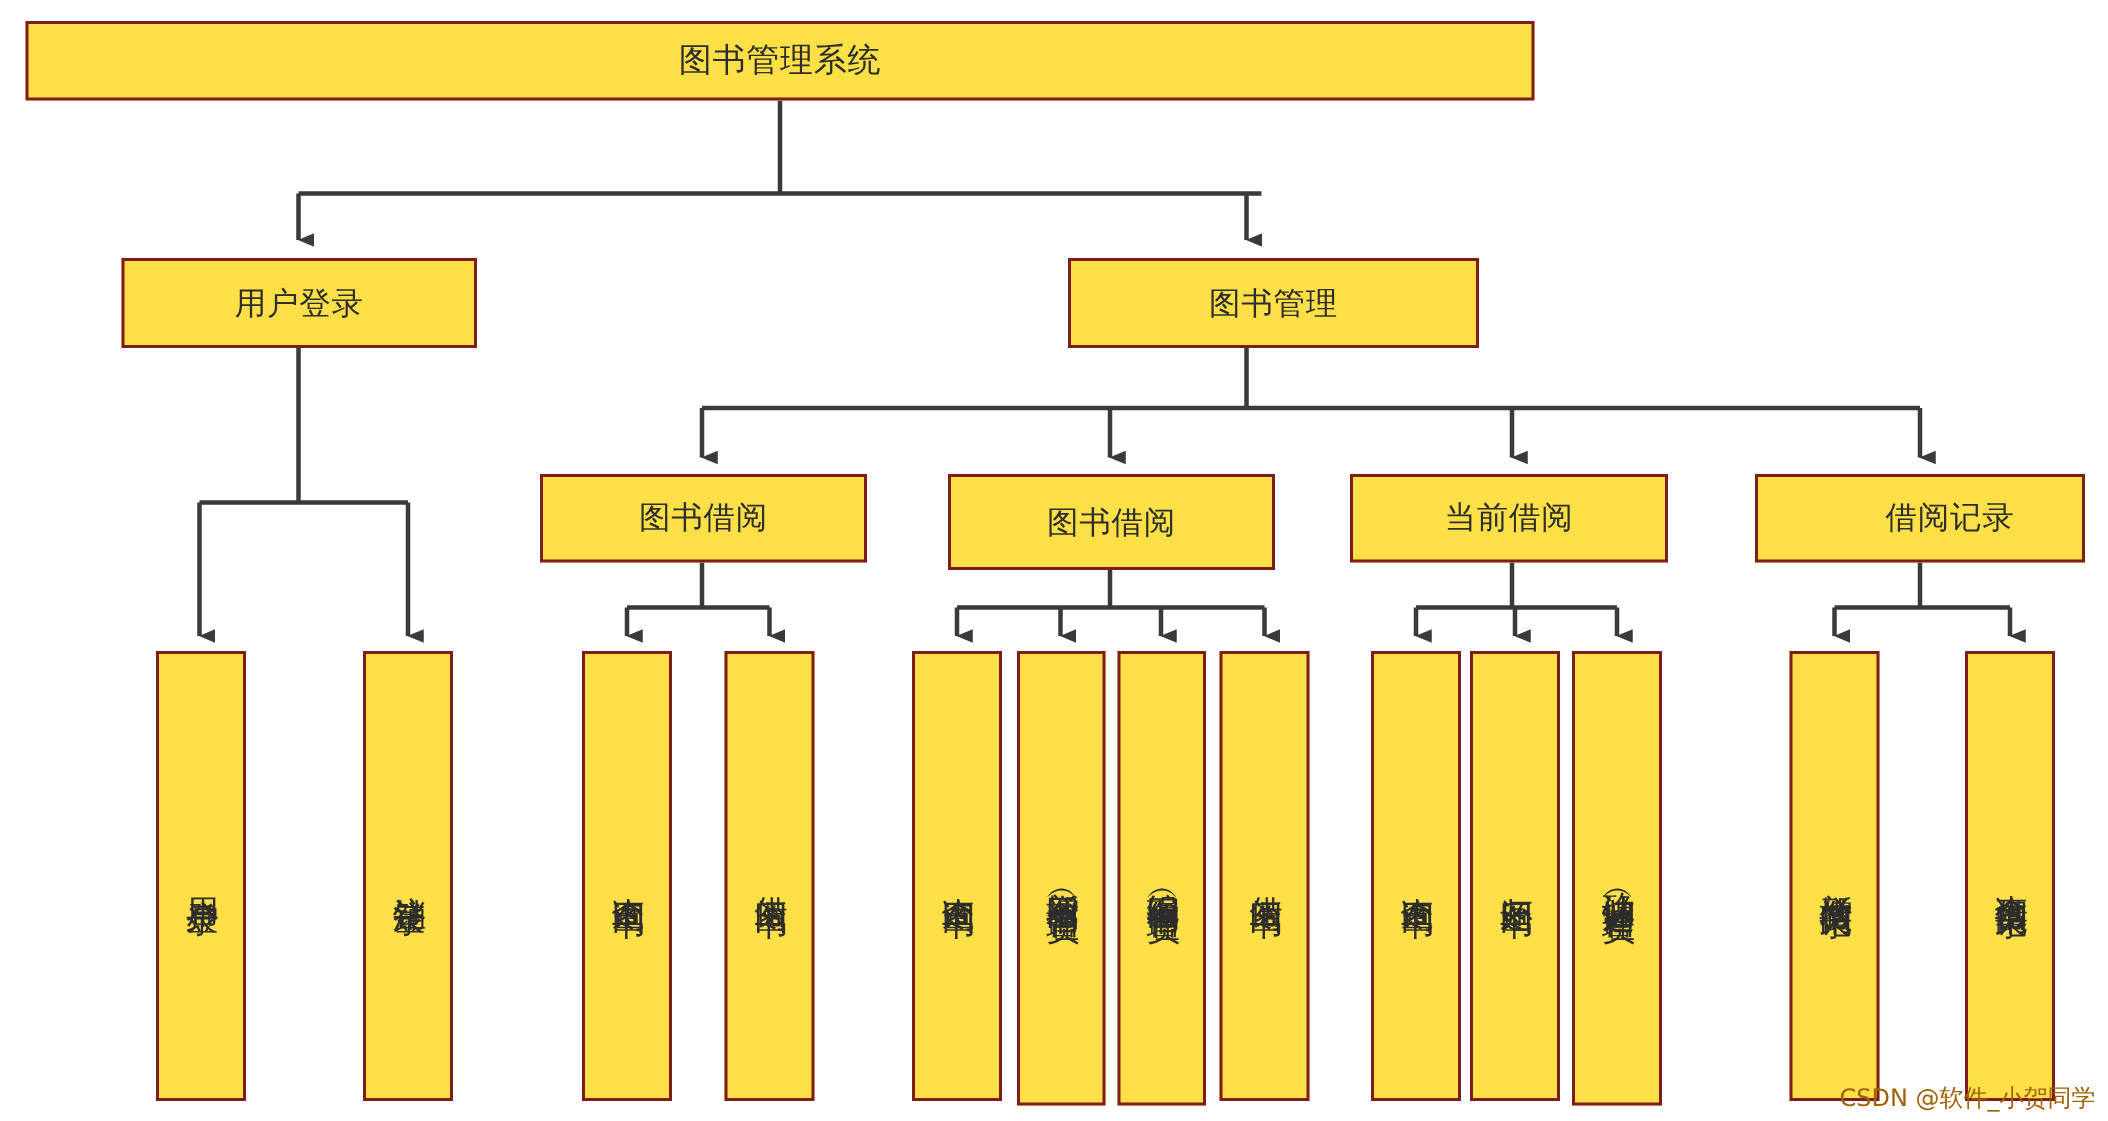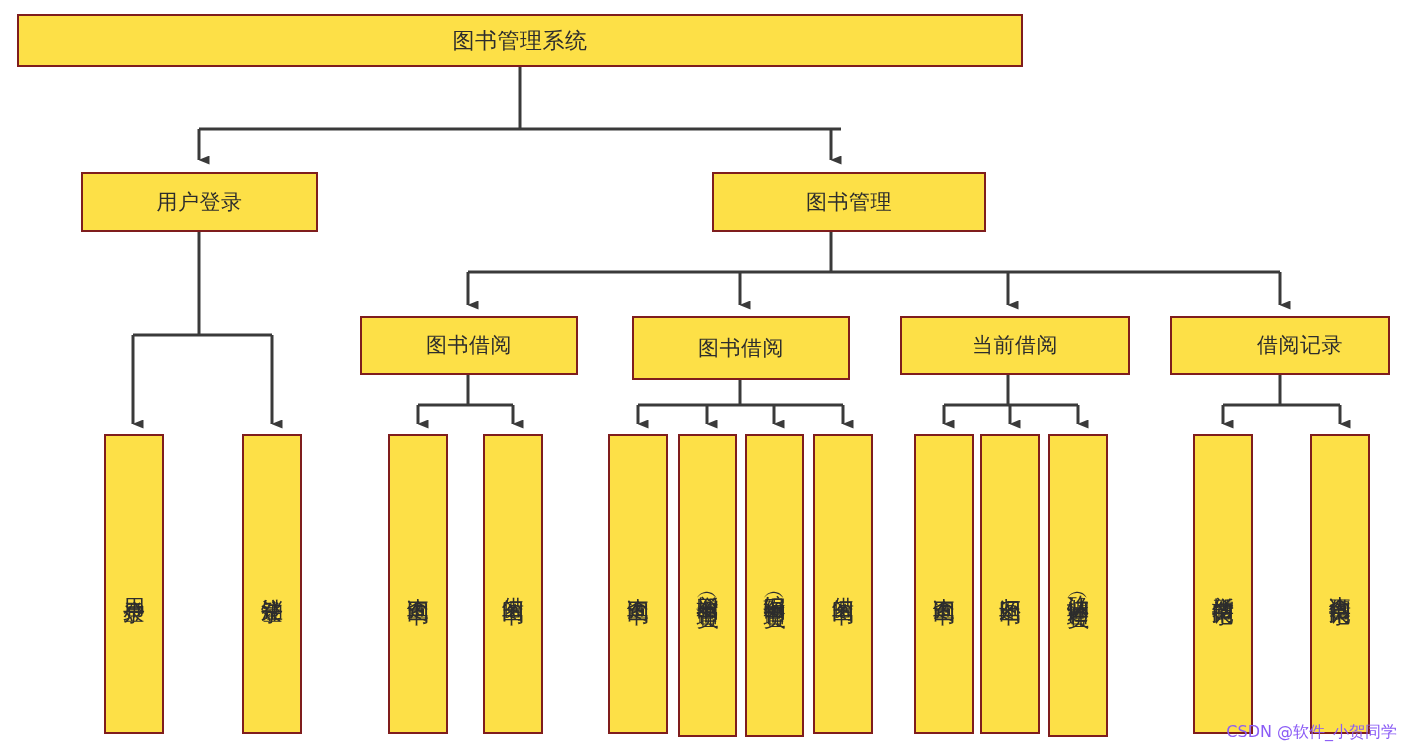--- a/index.html
+++ b/index.html
@@ -47,21 +47,21 @@
     letter-spacing: 2px;
     font-size: 22px;
   }
   .node.root .node-label { font-size: 22px; }
   .node.level2 .node-label { font-size: 21px; }
   .watermark {
     position: absolute;
     right: 8px;
     bottom: 4px;
     font-size: 16px;
-    color: #8b5cf6;
+    color: #a16207;
     white-space: nowrap;
     font-family: "DejaVu Sans", "Liberation Sans", sans-serif;
   }
 </style>
 </head>
 <body>
 
 <div id="canvas">
 
   <svg class="edges" viewBox="0 0 1405 747">
@@ -124,21 +124,21 @@
   <div class="node level1" style="left:712px; top:172px; width:274px; height:60px;">
     <span class="node-label">图书管理</span>
   </div>
 
   <div class="node level2" style="left:360px; top:316px; width:218px; height:59px;">
     <span class="node-label">图书借阅</span>
   </div>
   <div class="node level2" style="left:632px; top:316px; width:218px; height:64px;">
     <span class="node-label">图书借阅</span>
   </div>
-  <div class="node level2" style="left:900px; top:316px; width:230px; height:59px;">
+  <div class="node level2" style="left:900px; top:316px; width:212px; height:59px;">
     <span class="node-label">当前借阅</span>
   </div>
   <div class="node level2" style="left:1170px; top:316px; width:220px; height:59px;padding-left:40px;">
     <span class="node-label">借阅记录</span>
   </div>
 
   <div class="node vertical" style="left:104px; top:434px; width:60px; height:300px;">
     <span class="node-label">用户登录</span>
   </div>
   <div class="node vertical" style="left:242px; top:434px; width:60px; height:300px;">

